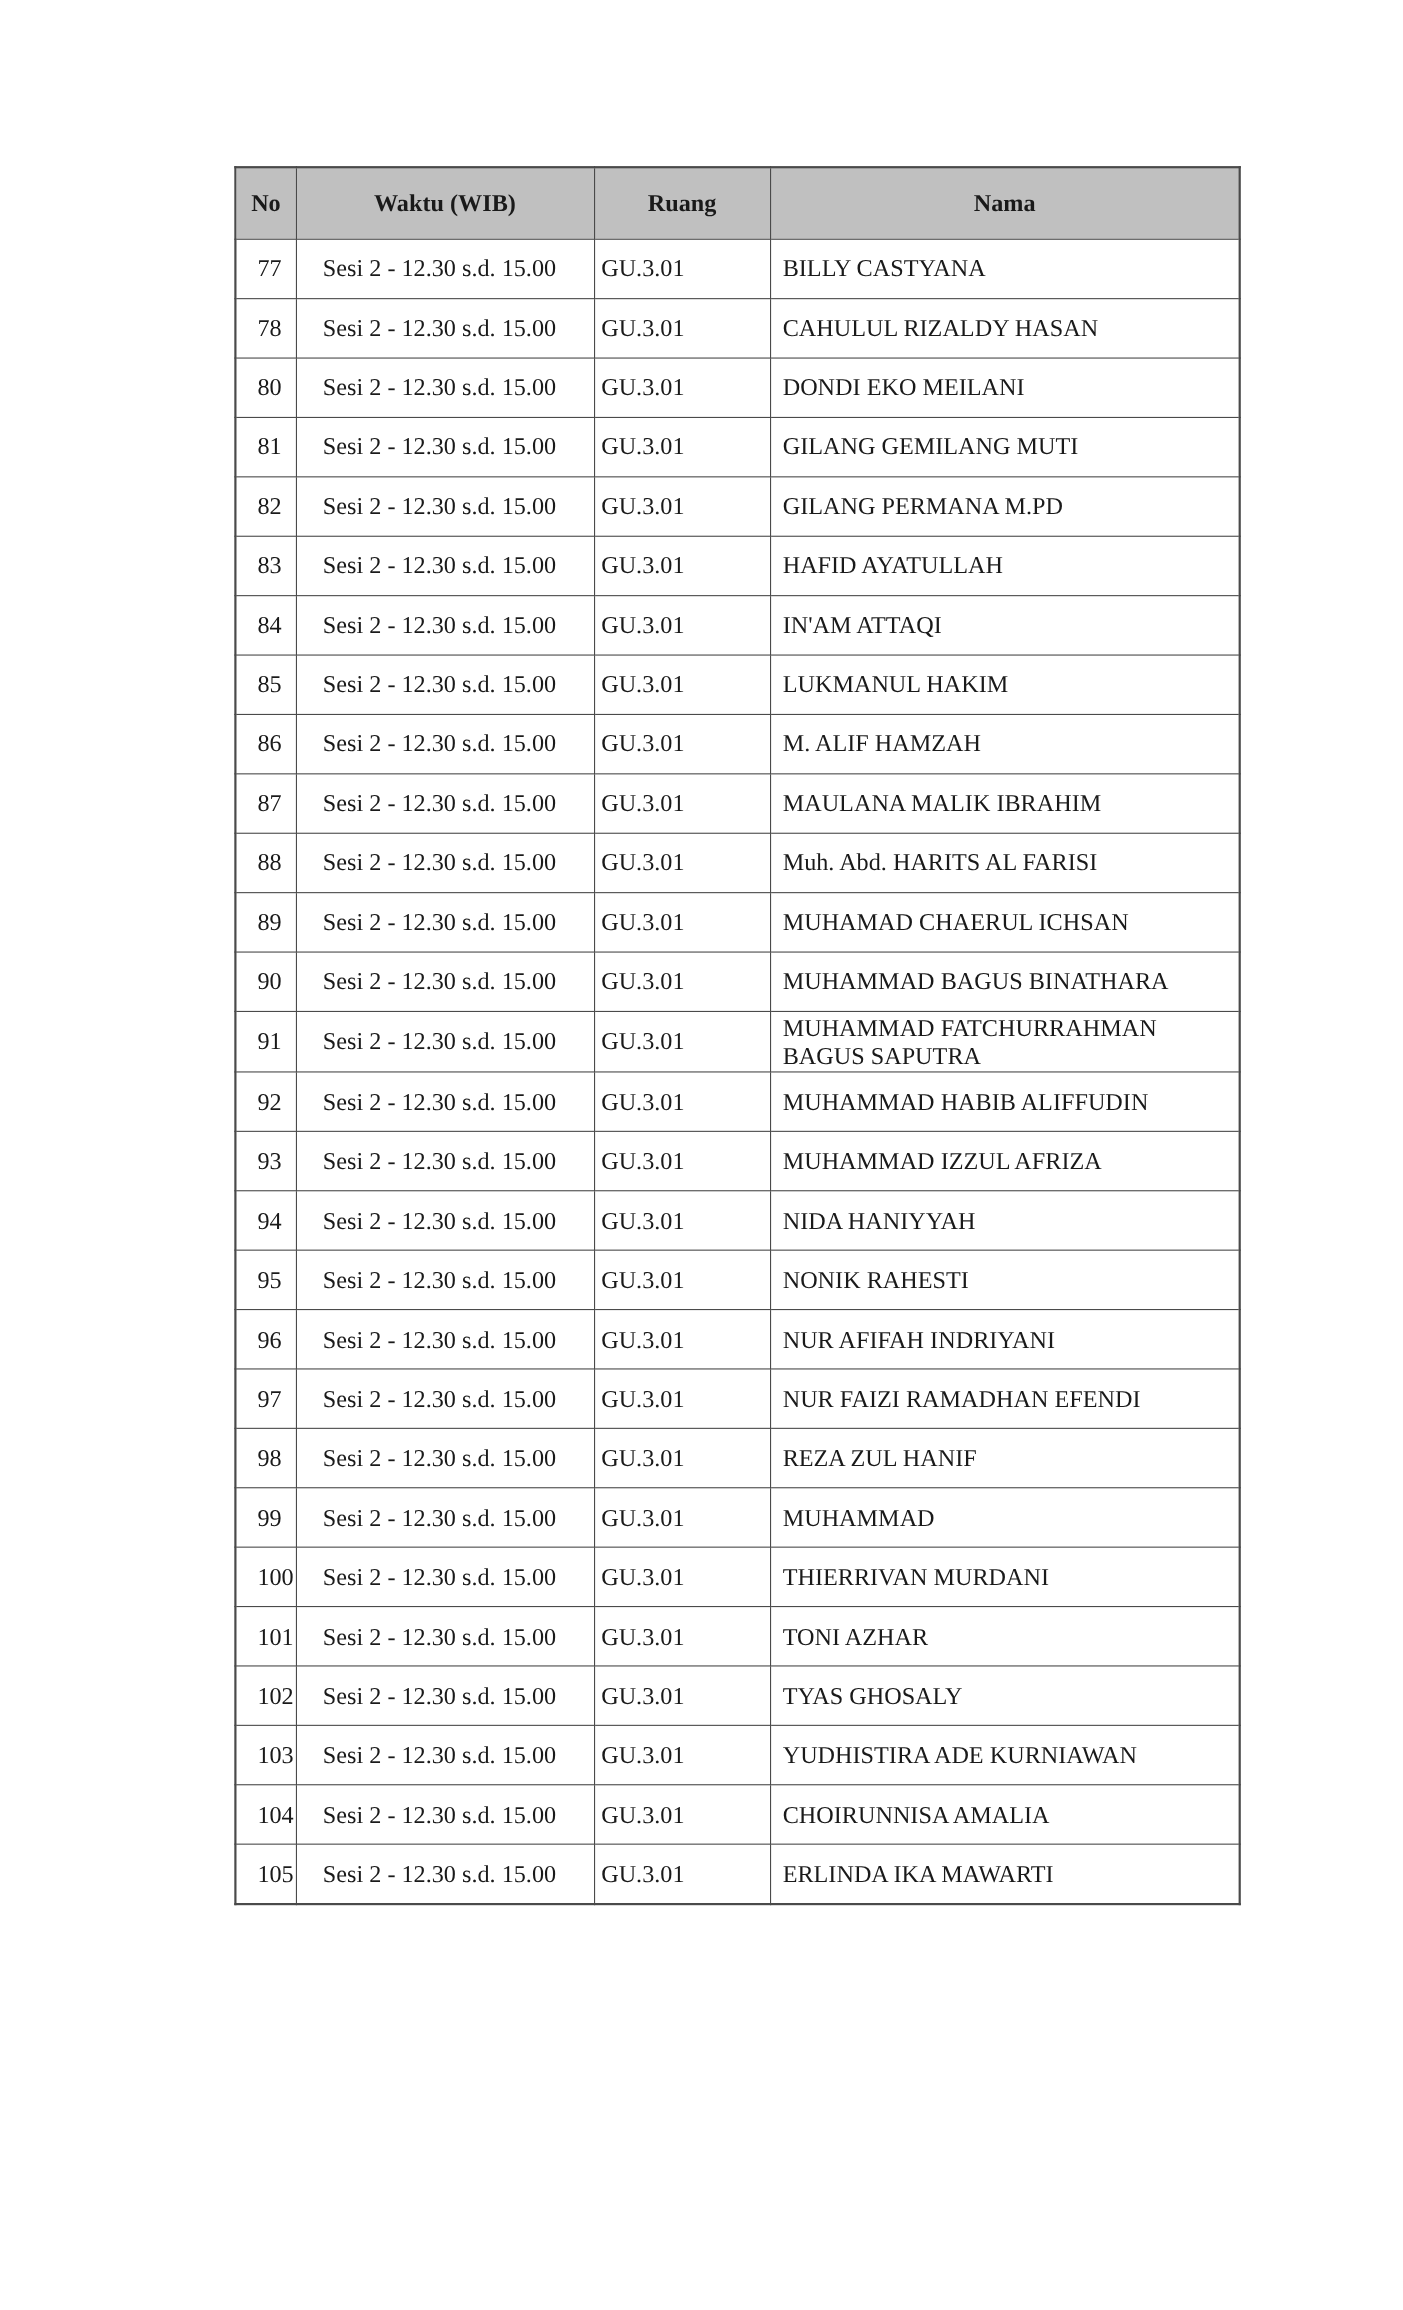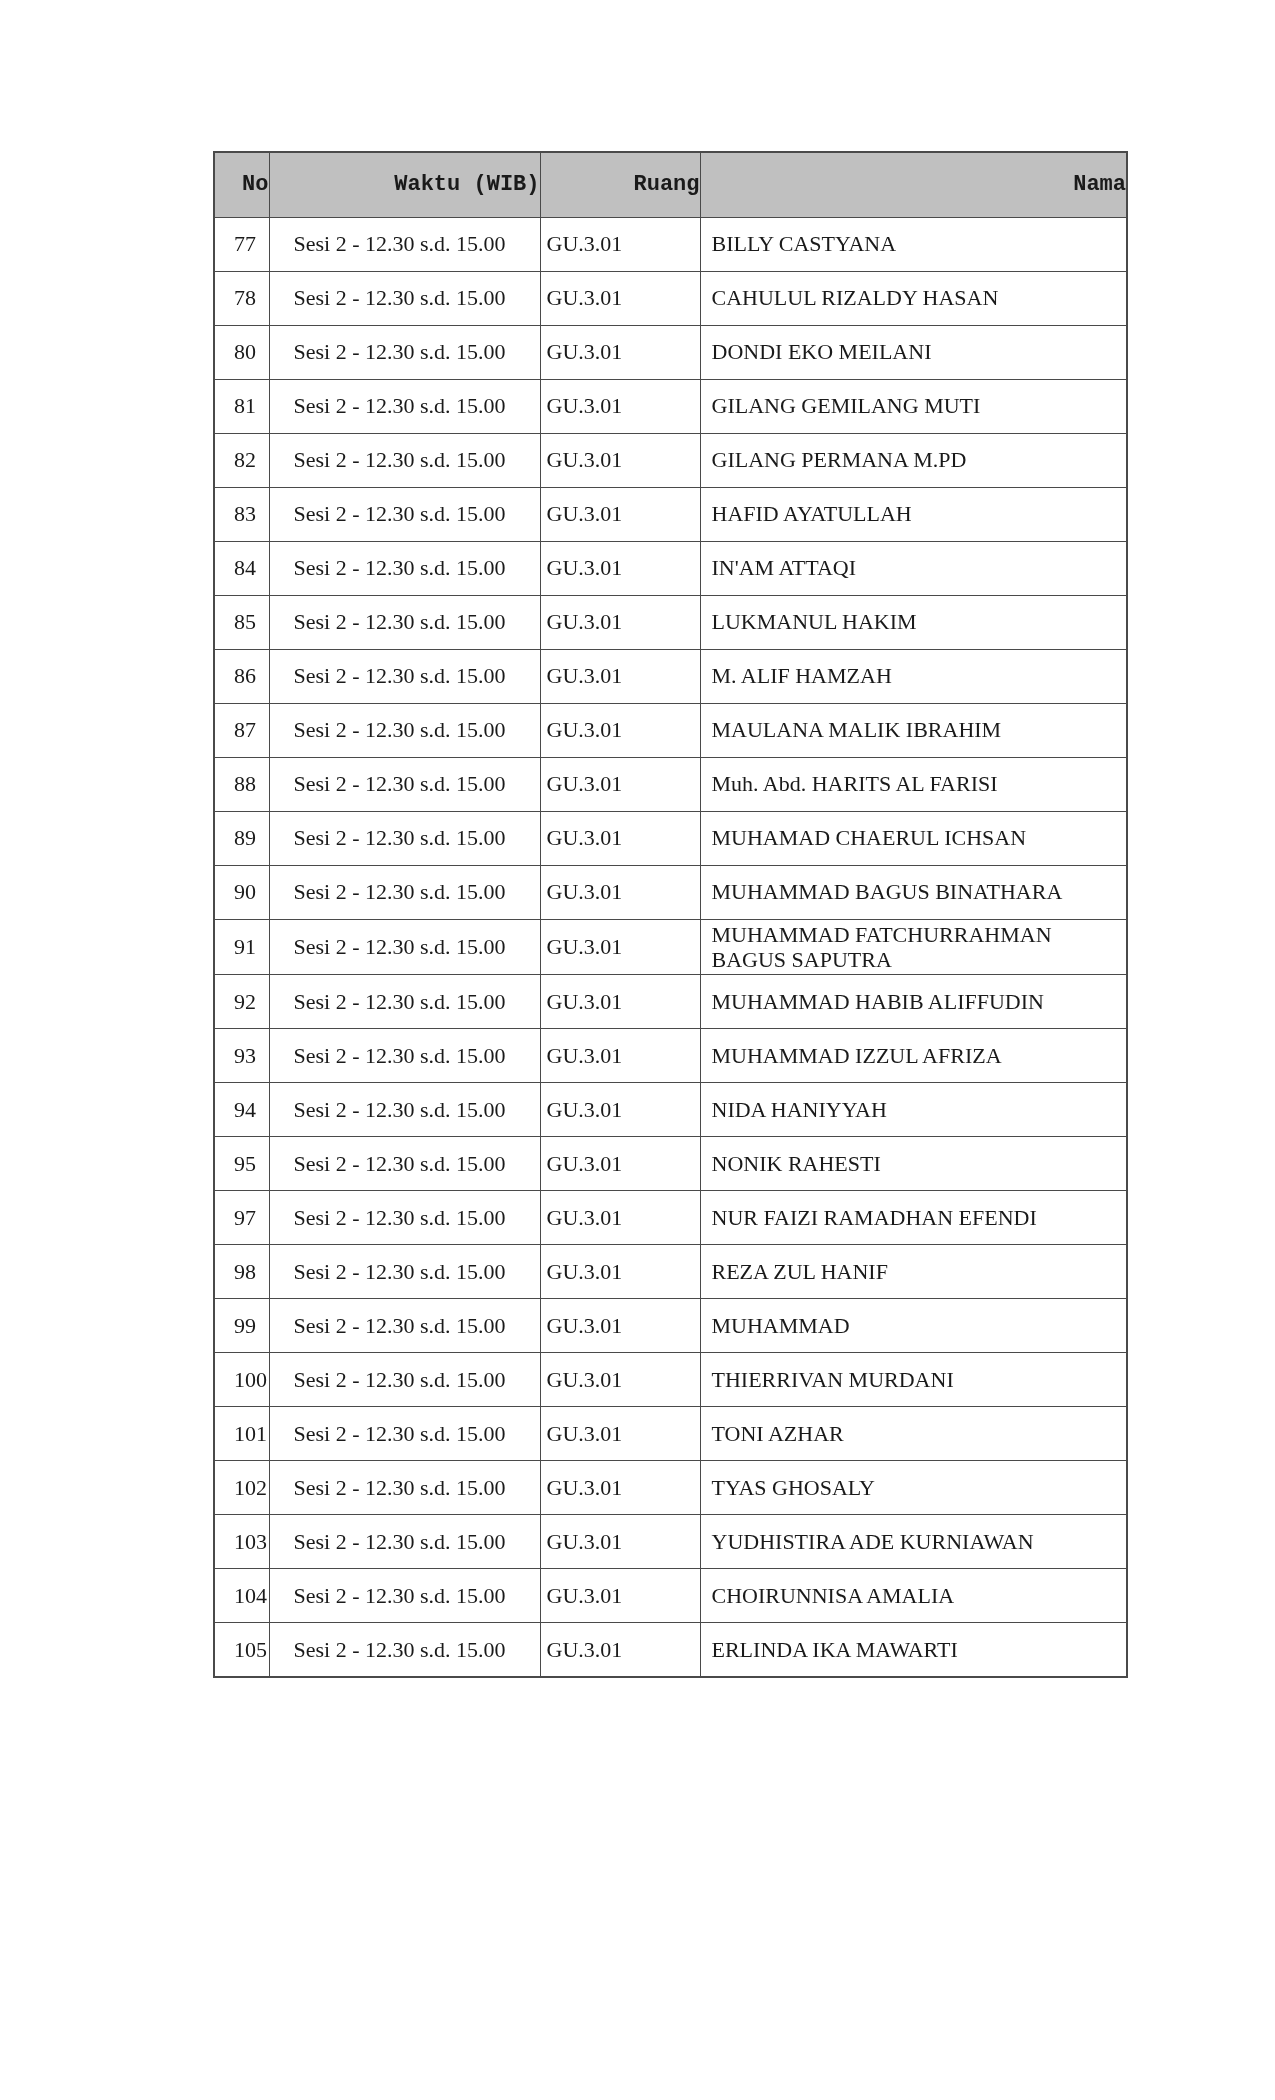--- a/index.html
+++ b/index.html
@@ -28,22 +28,21 @@
     vertical-align: middle;
     font-size: 22px;
     line-height: 1.15;
     overflow: hidden;
   }
   thead tr { height: 65px; }
   tbody tr { height: 54px; }
   th {
     background: var(--header-bg, #c0c0c0);
     font-weight: bold;
-    text-align: right;
-    font-family: Liberation Mono, monospace;
+    text-align: center;
   }
   td.c0 { text-align: center; padding: 2px 19px; }
   td.c1 { text-align: left; padding: 2px 24px; }
   td.c2 { text-align: left; padding: 2px 6px; }
   td.c3 { text-align: left; padding: 2px 6px 2px 11px; }
 </style>
 </head>
 <body>
 
 <div class="page" style="--header-bg: #c0c0c0; --border-color: #4a4a4a; --text-color: #1a1a1a; --page-bg: #ffffff;">
@@ -165,20 +164,26 @@
           <td class="c2">GU.3.01</td>
           <td class="c3">NIDA HANIYYAH</td>
         </tr>
         <tr>
           <td class="c0">95</td>
           <td class="c1">Sesi 2 - 12.30 s.d. 15.00</td>
           <td class="c2">GU.3.01</td>
           <td class="c3">NONIK RAHESTI</td>
         </tr>
         <tr>
+          <td class="c0">96</td>
+          <td class="c1">Sesi 2 - 12.30 s.d. 15.00</td>
+          <td class="c2">GU.3.01</td>
+          <td class="c3">NUR AFIFAH INDRIYANI</td>
+        </tr>
+        <tr>
           <td class="c0">97</td>
           <td class="c1">Sesi 2 - 12.30 s.d. 15.00</td>
           <td class="c2">GU.3.01</td>
           <td class="c3">NUR FAIZI RAMADHAN EFENDI</td>
         </tr>
         <tr>
           <td class="c0">98</td>
           <td class="c1">Sesi 2 - 12.30 s.d. 15.00</td>
           <td class="c2">GU.3.01</td>
           <td class="c3">REZA ZUL HANIF</td>

